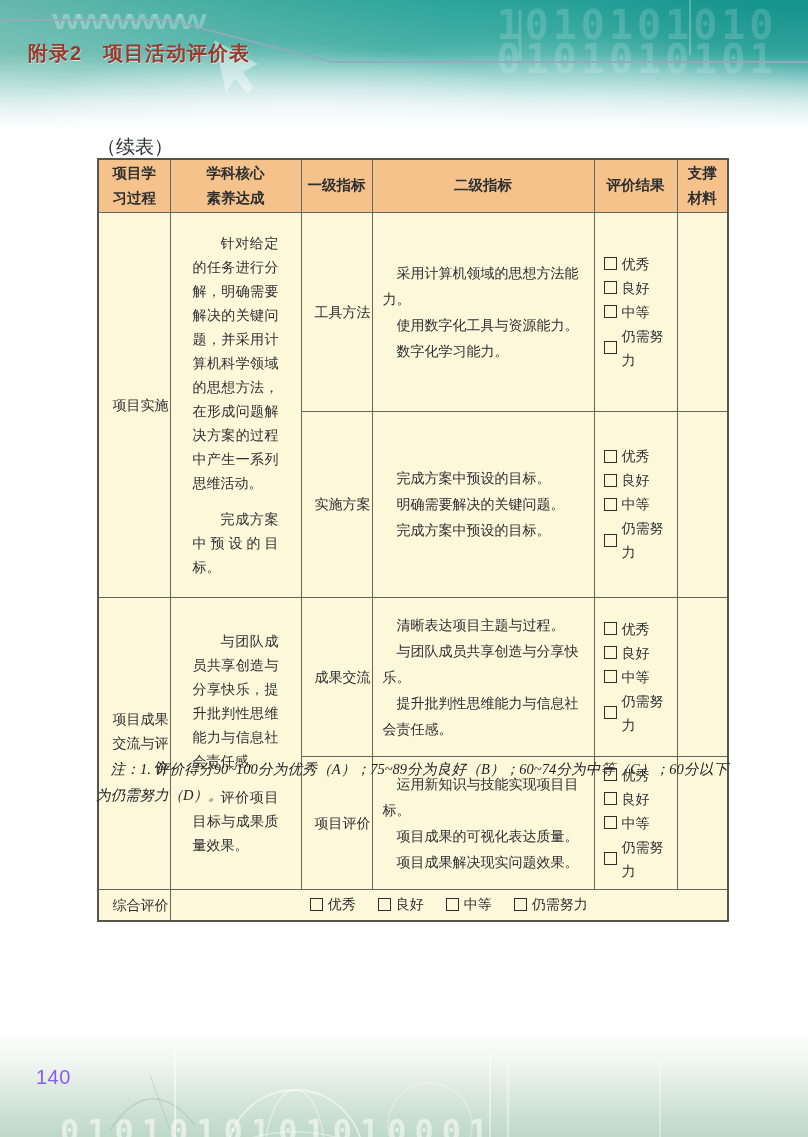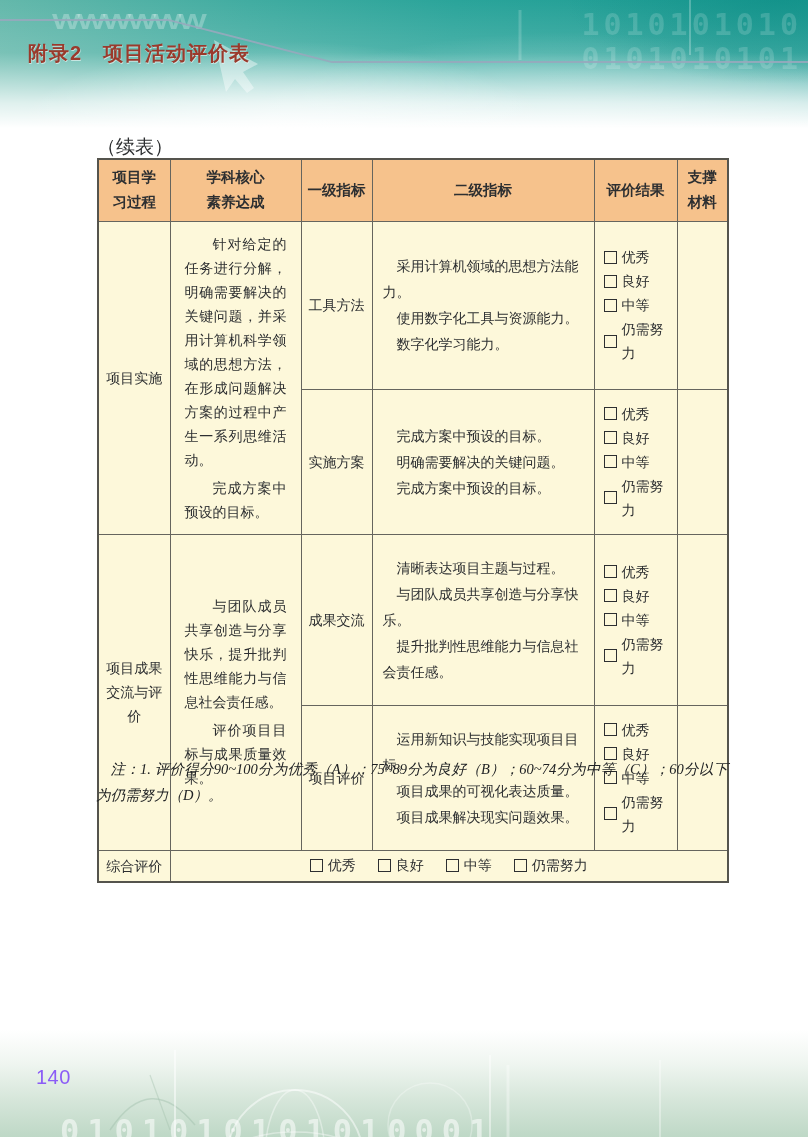--- a/index.html
+++ b/index.html
@@ -20,23 +20,23 @@
       linear-gradient(100deg, #64b8ab 0%, #41aca1 30%, #2aa49a 55%, #1b9a92 100%);
   }
   .banner-svg{position:absolute;left:0;top:0;}
   .watermark{
     position:absolute;left:52px;top:4px;
     font-weight:bold;font-size:30px;letter-spacing:-3px;
     color:rgba(255,255,255,0.28);transform:scaleY(0.75);
   }
   .binary-top{
     position:absolute;right:6px;top:8px;width:330px;height:70px;overflow:hidden;
-    font-family:"DejaVu Sans Mono", monospace;font-weight:bold;font-size:30px;
+    font-family:"DejaVu Sans Mono", monospace;font-weight:bold;font-size:40px;
     color:rgba(255,255,255,0.16);letter-spacing:4px;line-height:34px;white-space:pre-line;
-    text-align:right;
+    text-align:center;
   }
   .page-title{
     position:absolute;left:28px;top:40px;
     font-size:20px;font-weight:bold;letter-spacing:1px;
     color:#9a3a2c;text-shadow:0.5px 0.5px 0 rgba(255,255,255,0.55);
   }
   
   .continued{
     position:absolute;left:97px;top:134px;
     font-family:"Liberation Serif", serif;font-size:19px;color:#2d2f31;
@@ -49,30 +49,30 @@
   }
   table.eval th, table.eval td{
     border:1.5px solid #66655e;
     overflow:hidden;vertical-align:middle;
   }
   table.eval th{
     background:#f6c28c;font-weight:bold;font-size:14.5px;line-height:25px;
     text-align:center;white-space:pre-line;padding:0 2px;color:#2d2f31;
   }
   table.eval td{background:#fdf8da;font-size:14px;}
-  tr.hrow{height:62px;}
+  tr.hrow{height:53px;}
   tr.r1a{height:134px;}
   tr.r1b{height:122px;}
   tr.r2a{height:126px;}
   tr.r2b{height:101px;}
   tr.r3{height:32px;}
-  .c-center{text-align:center;white-space:pre-line;line-height:24px;}
+  .c-center{text-align:right;white-space:pre-line;line-height:24px;}
   .competency{padding:6px 10px;}
-  .competency p{margin:4px;text-indent:2em;text-align:justify;line-height:24px;}
-  .ind2{padding:20px 10px;}
+  .competency p{margin:12px;text-indent:2em;text-align:justify;line-height:24px;}
+  .ind2{padding:14px 10px;}
   .ind2 div{text-indent:1em;line-height:26px;text-align:left;}
   .rating{padding:2px 6px 2px 9px;}
   .rating .opt{display:flex;align-items:center;line-height:24px;}
   .cb{
     width:11px;height:11px;border:1.5px solid #2d2f31;background:transparent;
     display:inline-block;flex:none;margin-right:5px;
   }
   .rating-h{display:flex;justify-content:center;align-items:center;gap:22px;}
   .rating-h .opt{display:flex;align-items:center;}
   

